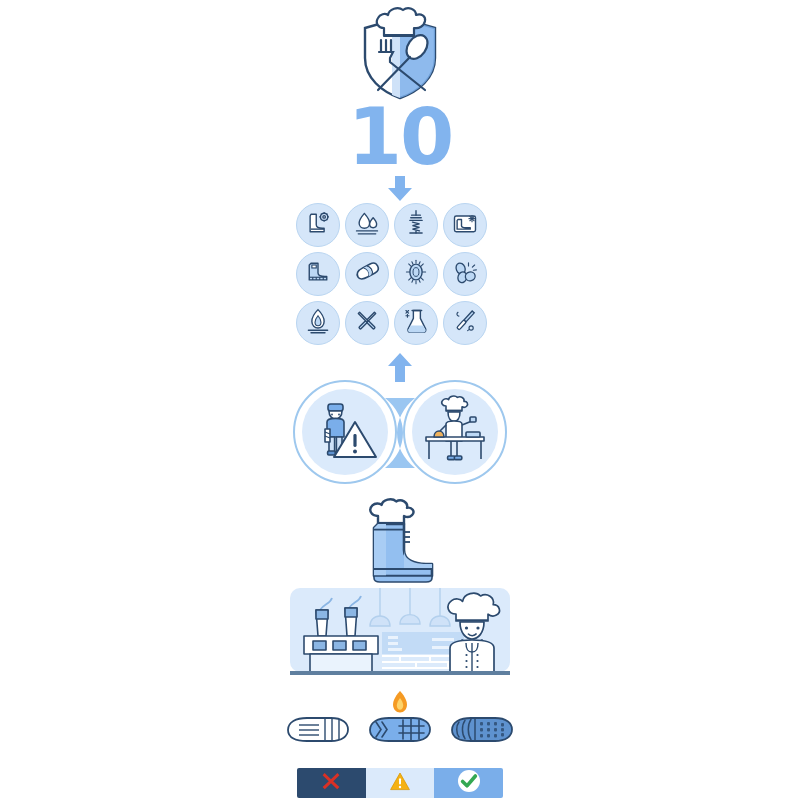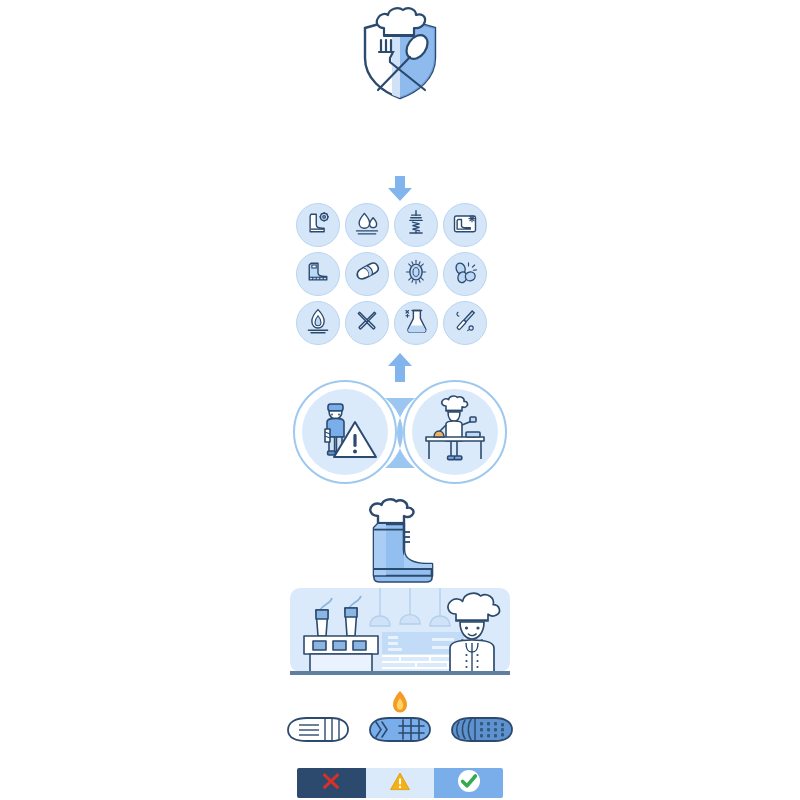--- a/index.html
+++ b/index.html
@@ -114,20 +114,23 @@
         <path d="M39,50 L53,50 L50,56 L50,60 L85,88" fill="none"></path>
       </g>
 
       <g stroke="#2c4a6e" stroke-width="2.2" fill="#ffffff" stroke-linecap="round">
         <ellipse cx="77" cy="45" rx="9" ry="13" transform="rotate(35 77 45)"></ellipse>
         <line x1="70" y1="55" x2="38" y2="88"></line>
       </g>
     </svg>
   </div>
 
+  <div class="number-block">
+    <div class="big-number">10</div>
+  </div>
 
   <div class="arrow-down">
     <svg width="44" height="26" viewBox="0 0 44 26">
       <path d="M17,0 L27,0 L27,12 L34,12 L22,25 L10,12 L17,12 Z" fill="#82b4ee"></path>
     </svg>
   </div>
 
   <div class="icon-grid">
 
     <div class="icon-cell">

